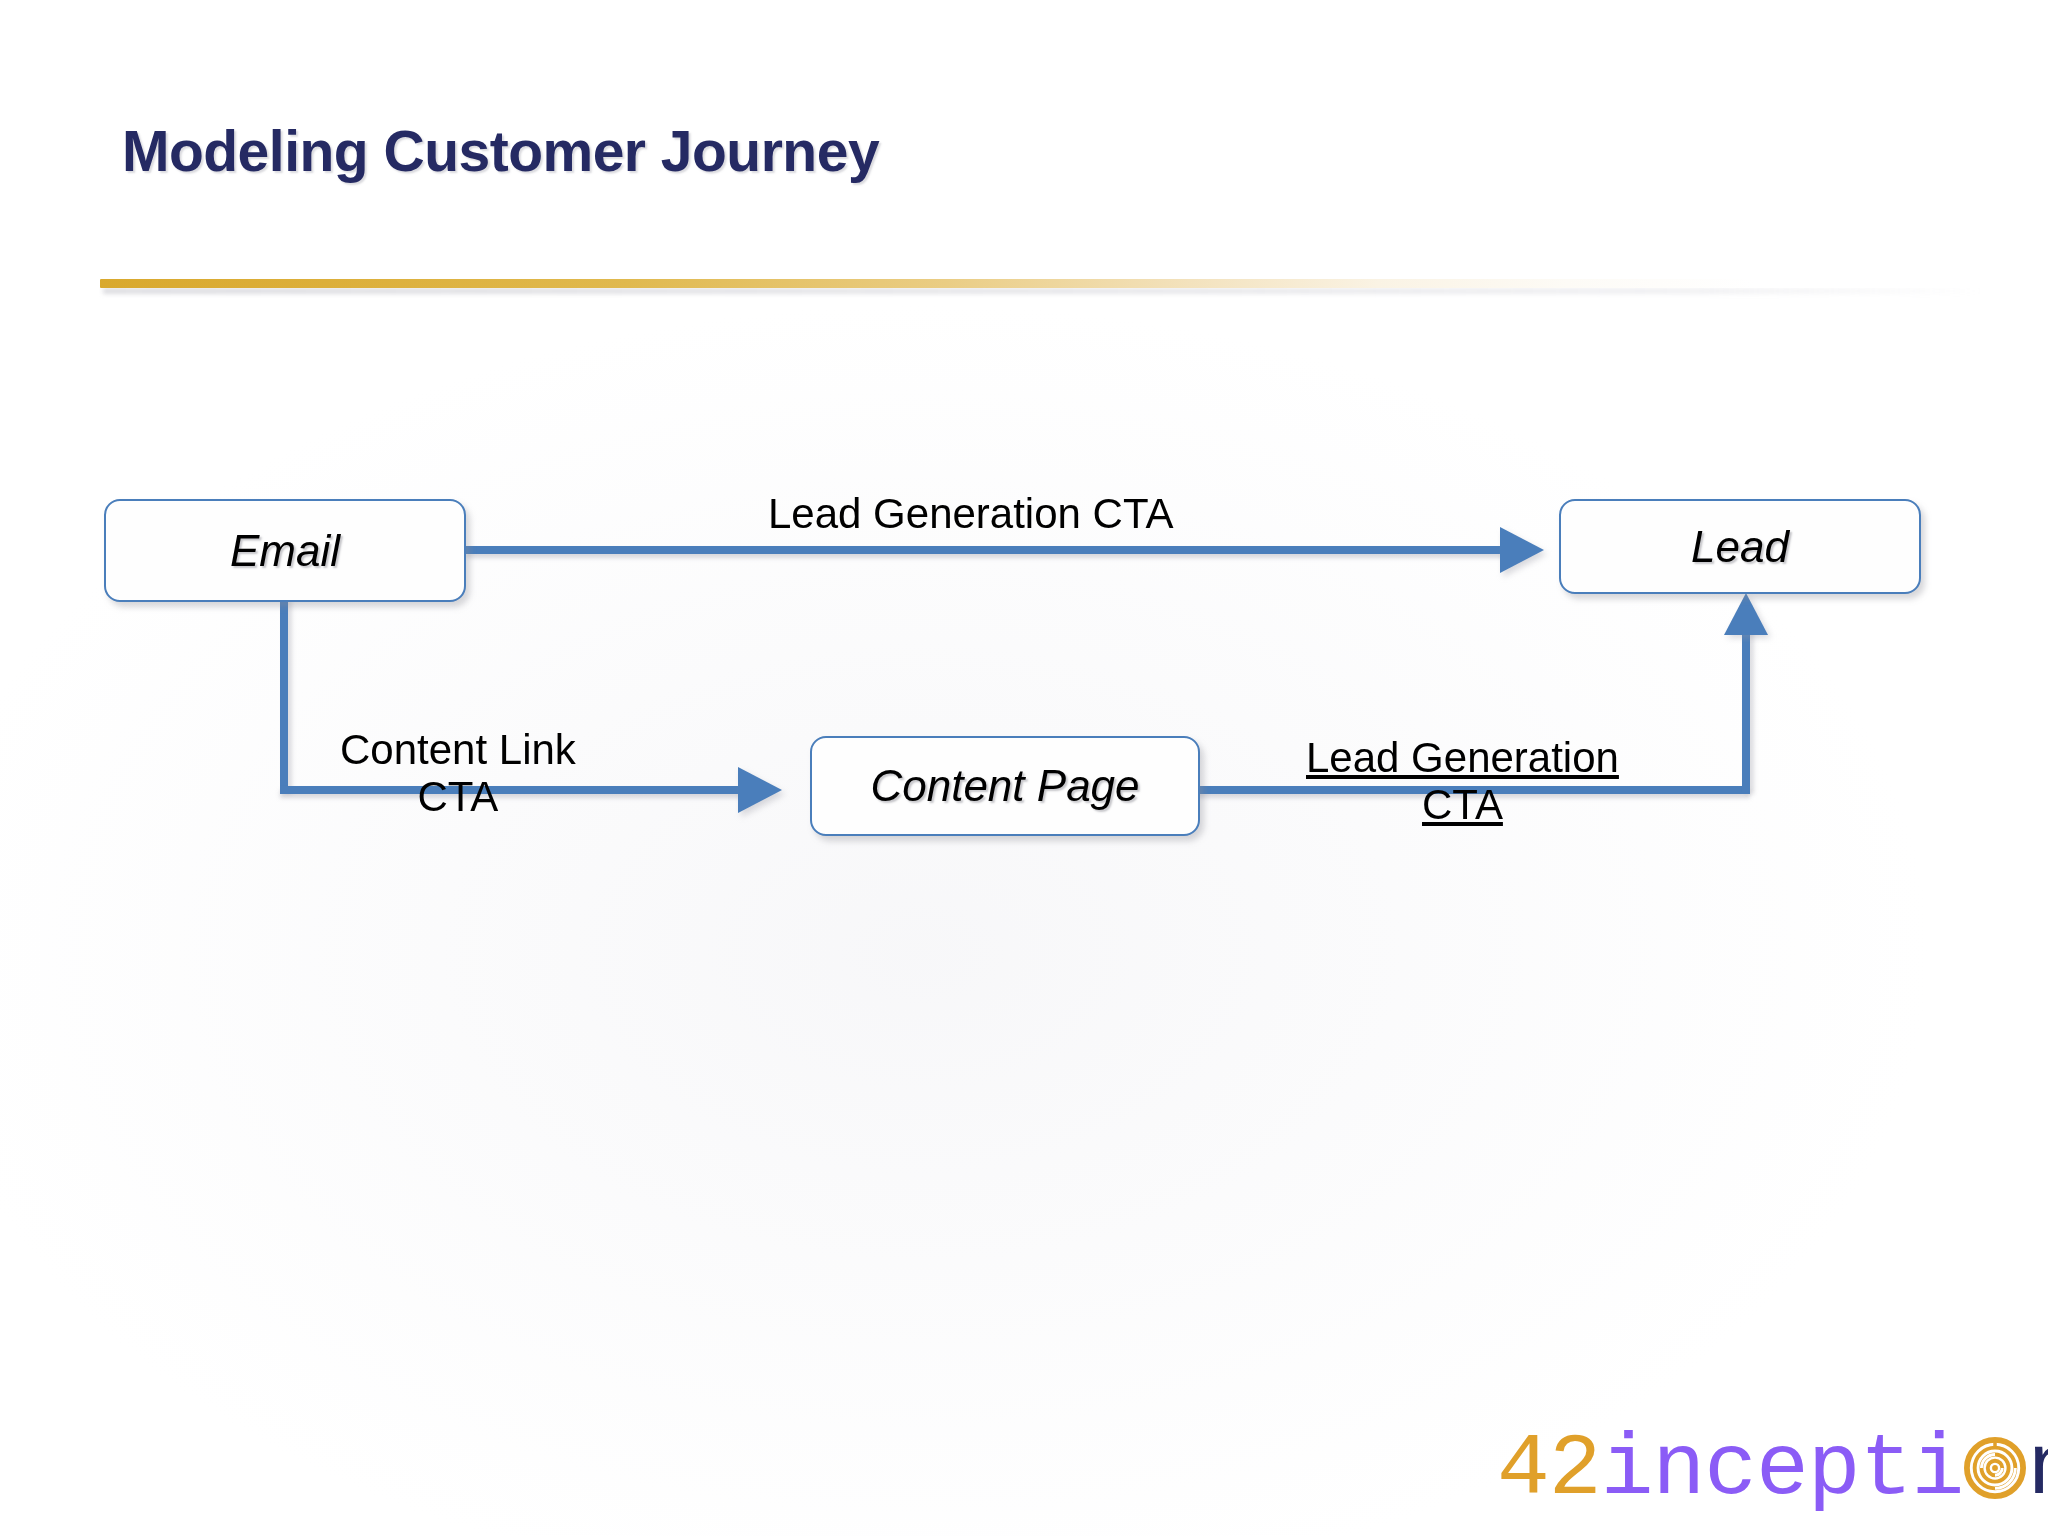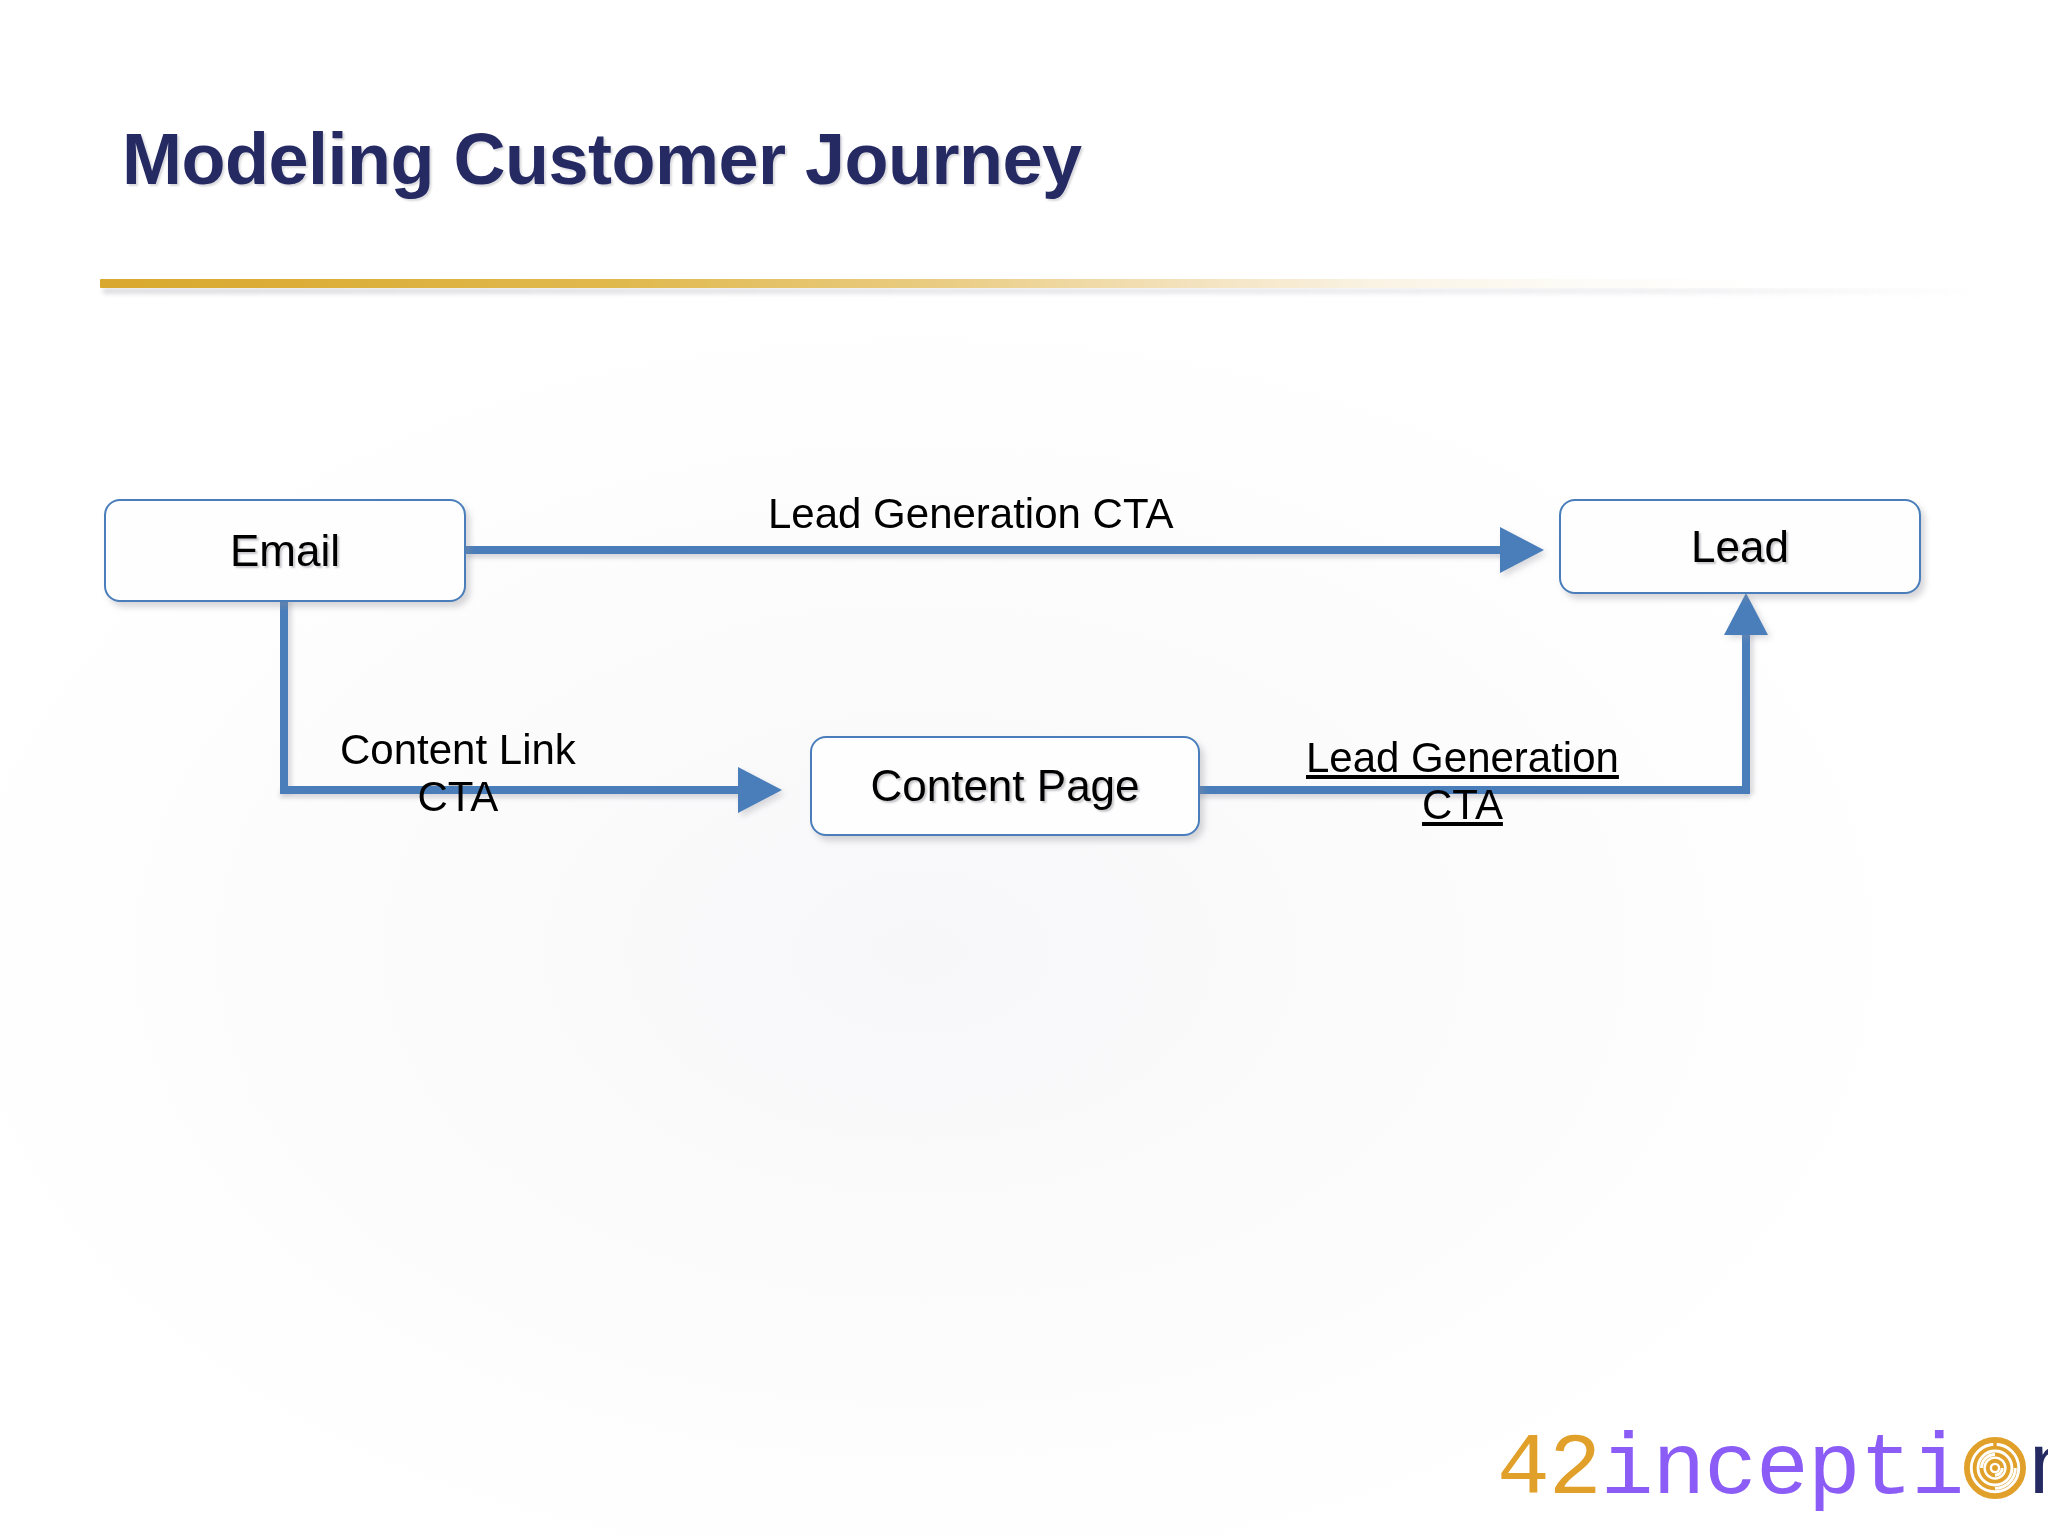--- a/index.html
+++ b/index.html
@@ -23,21 +23,21 @@
     background:
       radial-gradient(ellipse 1400px 900px at 45% 62%, rgba(246,246,248,0.85) 0%, rgba(255,255,255,0) 72%);
     pointer-events: none;
   }
 
   
   .title {
     position: absolute;
     left: 122px;
     top: 118px;
-    font-size: 72px;
+    font-size: 57px;
     font-weight: 700;
     letter-spacing: -0.5px;
     color: #252a63;
     white-space: nowrap;
     text-shadow: 2px 2px 2px rgba(150,150,160,0.35);
   }
 
   .title-rule {
     position: absolute;
     left: 100px;
@@ -74,20 +74,21 @@
     border: 2px solid #4a7ebb;
     border-radius: 16px;
     display: flex;
     align-items: center;
     justify-content: center;
     color: #000000;
     font-size: 44px;
     font-weight: 400;
     box-shadow: 4px 5px 6px rgba(140,140,150,0.35);
     text-shadow: 2px 2px 2px rgba(130,130,140,0.45);
+    font-style: italic;
   }
   #node-email        { left: 104px;  top: 499px; width: 362px; height: 103px; }
   #node-lead         { left: 1559px; top: 499px; width: 362px; height: 95px; }
   #node-content-page { left: 782px;  top: 736px; width: 390px; height: 100px; margin-left: 28px; }
 
   
   .conn {
     position: absolute;
     background: #4a7ebb;
   }

